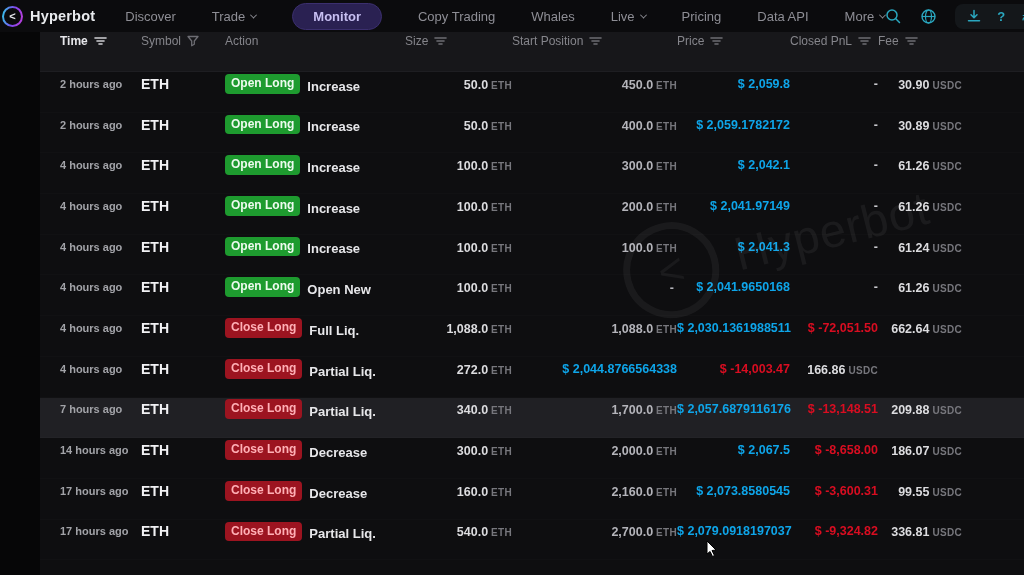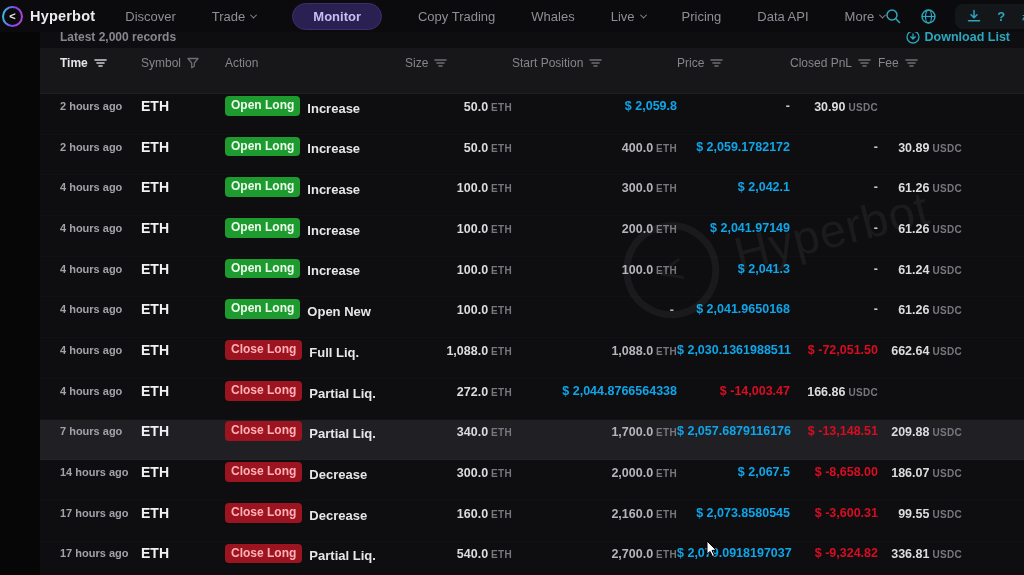--- a/index.html
+++ b/index.html
@@ -82,30 +82,20 @@
 
   svg { display:block; }
 </style>
 </head>
 <body>
 
 <div class="stage">
 
   <div class="panel">
 
-    <div class="subheader">
-      <span class="records-label">Latest 2,000 records</span>
-      <div class="download-list">
-        <svg class="circ-dl" width="14" height="14" viewBox="0 0 14 14">
-          <circle cx="7" cy="7" r="6" fill="none" stroke="#2aa7bf" stroke-width="1.3"></circle>
-          <path d="M7 3.8v5M4.8 6.8L7 9l2.2-2.2" fill="none" stroke="#2aa7bf" stroke-width="1.3" stroke-linecap="round" stroke-linejoin="round"></path>
-        </svg>
-        <span>Download List</span>
-      </div>
-    </div>
 
     <div class="thead">
       <div class="th active">
         <span>Time</span>
         <svg class="sort-ic" width="13" height="10" viewBox="0 0 13 10">
             <line x1="1" y1="2" x2="12" y2="2"></line>
             <line x1="3" y1="5" x2="10" y2="5"></line>
             <line x1="5" y1="8" x2="8" y2="8"></line>
           </svg>
       </div>
@@ -163,20 +153,23 @@
     <div class="tbody">
         <div class="trow">
     <div class="t-time">2 hours ago</div>
     <div class="t-symbol">ETH</div>
     <div class="t-action">
       <span class="badge open">Open Long</span>
       <span class="action-type">Increase</span>
     </div>
     <div class="right">
       <span class="num">50.0</span><span class="unit">ETH</span>
+    </div>
+    <div class="right">
+      <span class="num dim">450.0</span><span class="unit">ETH</span>
     </div>
     <div class="right t-price">$ 2,059.8</div>
     <div class="right t-pnl">-</div>
     <div class="right">
       <span class="num">30.90</span><span class="unit">USDC</span>
     </div>
   </div>
         <div class="trow">
     <div class="t-time">2 hours ago</div>
     <div class="t-symbol">ETH</div>

